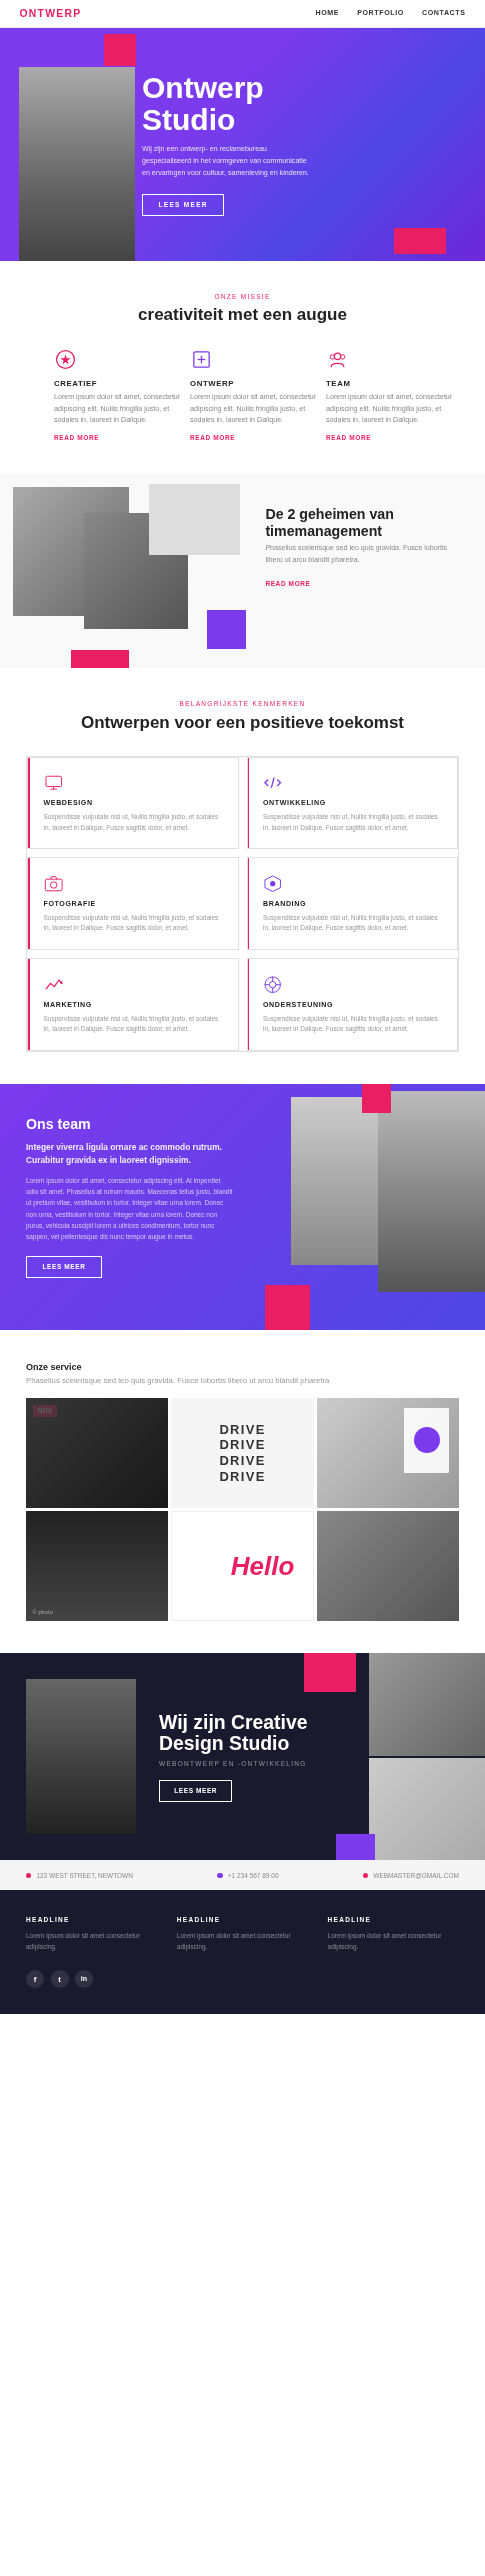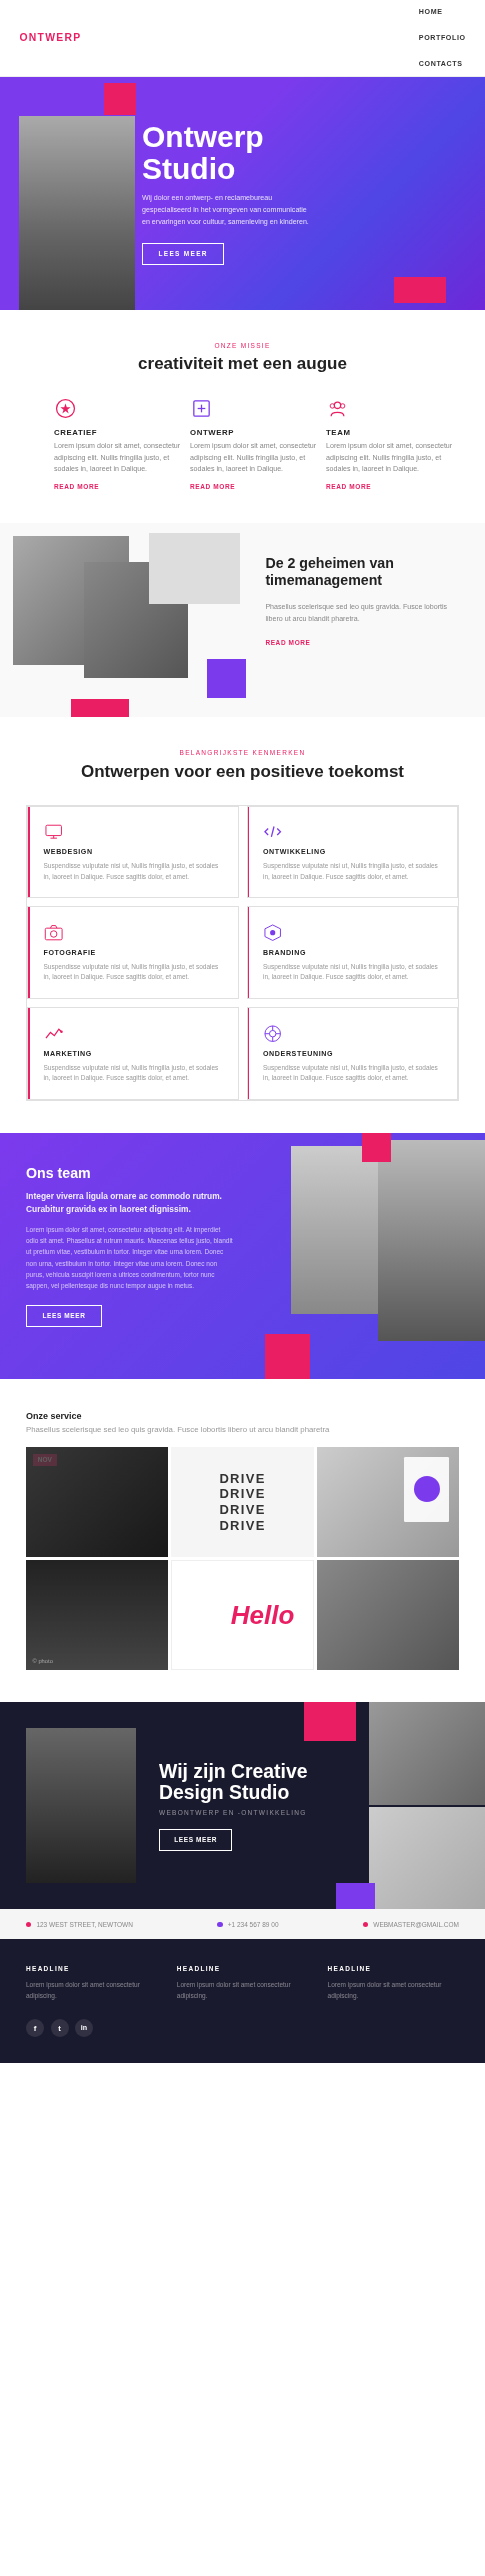--- a/index.html
+++ b/index.html
@@ -86,36 +86,36 @@
     }
     
     
     footer { background: #1a1a2e; padding: 26px; }
   </style>
 </head>
 <body>
 
 <nav>
   <span style="color:#e91e63;font-weight:900;font-size:10.4px;letter-spacing:1.3px;cursor:pointer;">ONTWERP</span>
-  <div style="display:flex;gap:18px;flex-direction:column;">
+  <div style="display:flex;gap:18px;">
     <a style="text-decoration:none;color:#333;font-size:7.1px;font-weight:700;letter-spacing:0.6px;">HOME</a>
     <a style="text-decoration:none;color:#333;font-size:7.1px;font-weight:700;letter-spacing:0.6px;">PORTFOLIO</a>
     <a style="text-decoration:none;color:#333;font-size:7.1px;font-weight:700;letter-spacing:0.6px;">CONTACTS</a>
   </div>
 </nav>
 
 <section class="hero">
   <div class="hero-image">
     <div class="hero-image-inner" style="background:linear-gradient(180deg,#aaa 0%,#666 60%,#444 100%);"></div>
   </div>
   <div class="hero-accent-3"></div>
   <div class="hero-content">
     <h1 style="font-size:30px;font-weight:900;color:#fff;line-height:1.05;margin-bottom:9px;white-space:pre-line;">Ontwerp
 Studio</h1>
-    <p style="color:rgba(255,255,255,0.85);font-size:7.1px;line-height:1.65;max-width:168px;margin-bottom:14.2px;">Wij dolor een ontwerp- en reclamebureau gespecialiseerd in het vormgeven van communicatie en ervaringen voor cultuur, samenleving en kinderen.</p>
+    <p style="color:rgba(255,255,255,0.85);font-size:7.1px;line-height:1.65;max-width:168px;margin-bottom:14.2px;">Wij zijn een ontwerp- en reclamebureau gespecialiseerd in het vormgeven van communicatie en ervaringen voor cultuur, samenleving en kinderen.</p>
     <button style="background:transparent;border:1.3px solid #fff;color:#fff;padding:6.5px 15.5px;font-size:6.5px;font-weight:700;letter-spacing:1.3px;cursor:pointer;text-transform:uppercase;">LEES MEER</button>
   </div>
   <div class="hero-accent-2"></div>
 </section>
 
 <section class="section" style="background:#fff;">
   <div class="section-label">ONZE MISSIE</div>
   <h2 class="section-title">creativiteit met een augue</h2>
   <div class="mission-grid">
 
@@ -162,21 +162,21 @@
 
 <section class="time-section">
   <div class="time-images" style="min-height:181px;position:relative;width:246px;">
     <div style="position:absolute;left:13px;top:13px;width:116px;height:129px;background:linear-gradient(135deg,#aaa 0%,#666 100%);"></div>
     <div style="position:absolute;left:84px;top:39px;width:104px;height:116px;background:linear-gradient(135deg,#888 0%,#555 100%);"></div>
     <div style="position:absolute;right:6.5px;top:9.7px;width:91px;height:71px;background:#ddd;"></div>
     <div style="position:absolute;left:71px;bottom:0;width:58px;height:18px;background:#e91e63;"></div>
     <div style="position:absolute;right:0;bottom:19.4px;width:39px;height:39px;background:#7c3aed;"></div>
   </div>
   <div style="padding:32px 19.4px;flex:1;">
-    <h2 style="font-size:14.2px;font-weight:900;color:#222;margin-bottom:13px;line-height:1.2;">De 2 geheimen van timemanagement</h2>
+    <h2 style="font-size:14.2px;font-weight:900;color:#222;margin-bottom:3px;line-height:1.2;">De 2 geheimen van timemanagement</h2>
     <p style="font-size:7.1px;color:#888;line-height:1.6;margin-bottom:10.4px;">Phasellus scelerisque sed leo quis gravida. Fusce lobortis libero ut arcu blandit pharetra.</p>
     <span class="read-more">READ MORE</span>
   </div>
 </section>
 
 <section class="features-section">
   <div class="section-label">BELANGRIJKSTE KENMERKEN</div>
   <h2 class="section-title">Ontwerpen voor een positieve toekomst</h2>
   <div class="features-grid">
 

